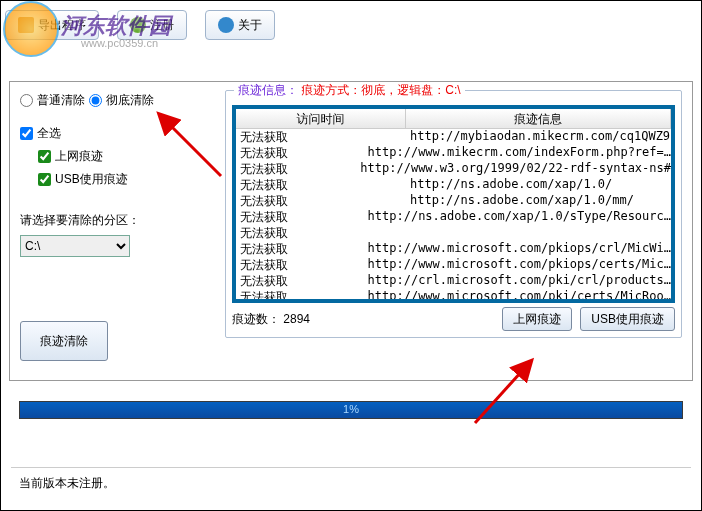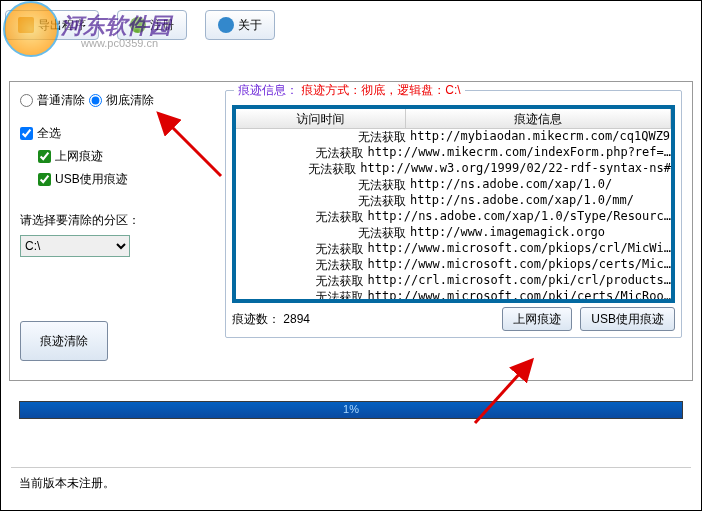--- a/index.html
+++ b/index.html
@@ -80,21 +80,21 @@
     border:4px solid #0369a1; background:#fff; overflow:hidden;
   }
   .thead { display:flex; height:20px; background:linear-gradient(to bottom,#fff,#e8e8e8);
            border-bottom:1px solid #ccc; }
   .thead .col { border-right:1px solid #ccc; text-align:center; font-size:12px;
                 line-height:20px; }
   .col-time { width:170px; }
   .col-info { flex:1; }
   .tbody { height:calc(100% - 20px); overflow-y:scroll; overflow-x:scroll; font-family:SimSun, monospace; font-size:12px; }
   .trow { display:flex; height:16px; white-space:nowrap; }
-  .trow .c1 { width:170px; padding-left:4px;text-align:right; }
+  .trow .c1 { width:170px; padding-left:4px; }
   .trow .c2 { flex:1; padding-left:4px; }
   .bottom-row {
     position:absolute; left:6px; right:6px; bottom:6px; height:24px;
     display:flex; align-items:center; gap:8px;
   }
   .trace-count { flex:0 0 auto; }
   .spacer { flex:1; }
   .sbtn {
     height:24px; padding:0 10px; border:1px solid #7a8aa0; border-radius:3px;
     background:linear-gradient(to bottom,#f7faff,#dbe6f2); cursor:pointer; font-size:12px;
@@ -211,21 +211,20 @@
               <div class="trow">
                 <div class="c1">无法获取</div>
                 <div class="c2">http://ns.adobe.com/xap/1.0/mm/</div>
               </div>
               <div class="trow">
                 <div class="c1">无法获取</div>
                 <div class="c2">http://ns.adobe.com/xap/1.0/sType/Resourc…</div>
               </div>
               <div class="trow">
                 <div class="c1">无法获取</div>
-                <div class="c2">http://www.imagemagick.orgo</div>
               </div>
               <div class="trow">
                 <div class="c1">无法获取</div>
                 <div class="c2">http://www.microsoft.com/pkiops/crl/MicWi…</div>
               </div>
               <div class="trow">
                 <div class="c1">无法获取</div>
                 <div class="c2">http://www.microsoft.com/pkiops/certs/Mic…</div>
               </div>
               <div class="trow">

